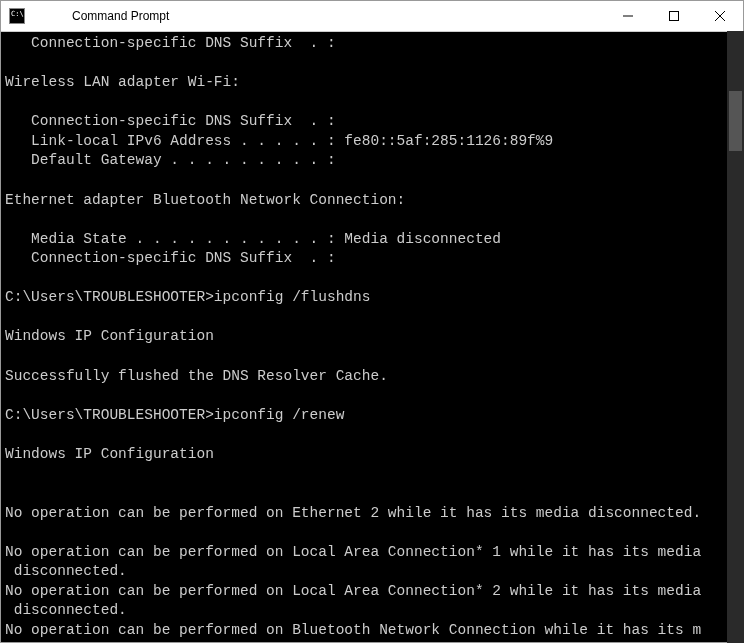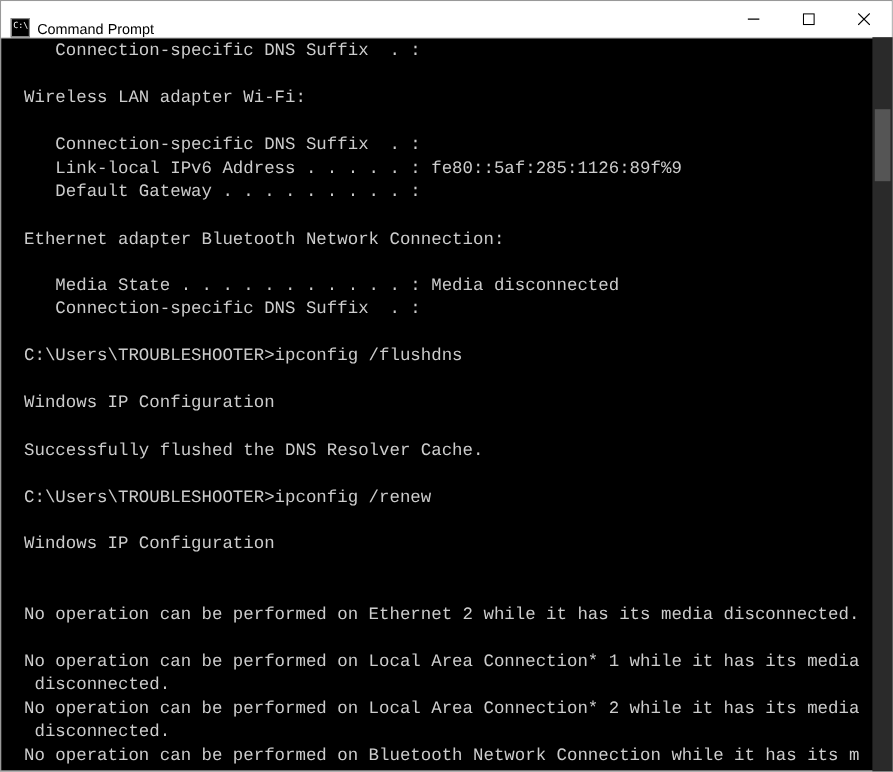--- a/index.html
+++ b/index.html
@@ -20,23 +20,24 @@
       height: 643px;
       border: 1px solid #999;
       display: flex;
       flex-direction: column;
       background: #fff;
     }
     .titlebar {
       height: 31px;
       background: #fff;
       display: flex;
-      align-items: flex-end;
+      align-items: center;
       border-bottom: 1px solid #ccc;
       flex-shrink: 0;
+      gap: 41px;
     }
     .titlebar-icon {
       width: 16px;
       height: 16px;
       margin-left: 8px;
       margin-right: 6px;
       background: #000;
       border: 1px solid #888;
       position: relative;
       display: inline-block;
@@ -71,21 +72,21 @@
       width: 10px;
       height: 10px;
     }
     .console-area {
       flex: 1;
       background: #000;
       color: #ccc;
       font-family: Consolas, "Courier New", monospace;
       font-size: 14.5px;
       line-height: 1.35;
-      padding: 2px 19px;
+      padding: 2px 4px;
       overflow: hidden;
       position: relative;
       white-space: pre;
     }
     .console-line {
       white-space: pre;
     }
     .scrollbar {
       position: absolute;
       right: 0;

